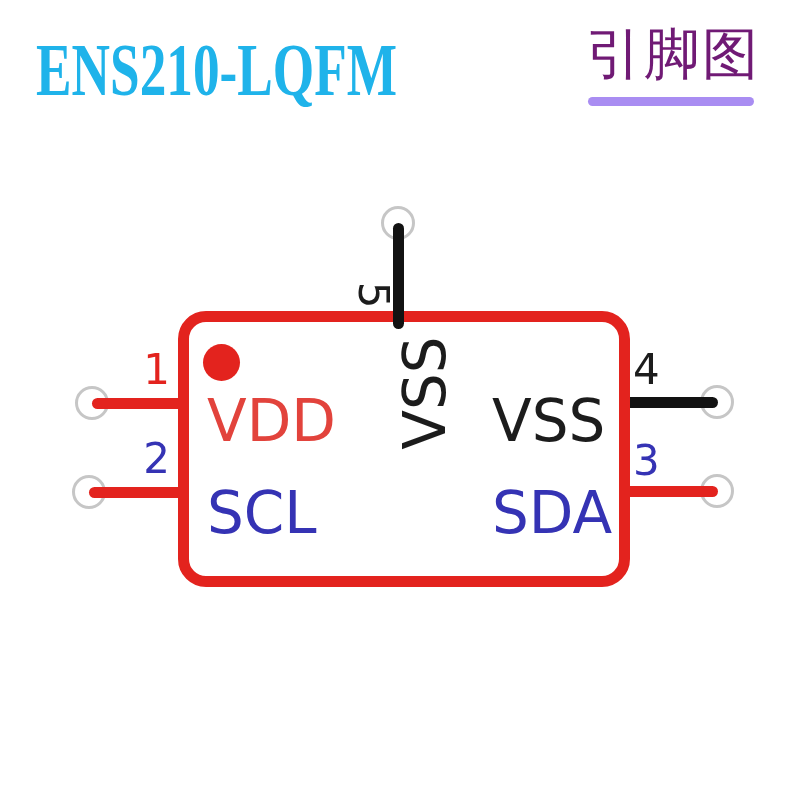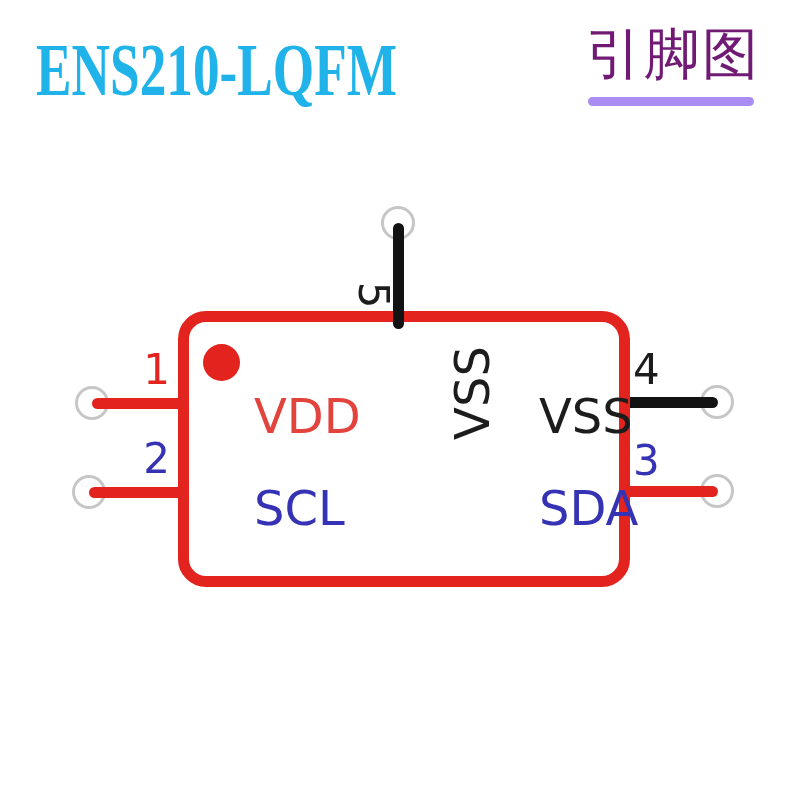--- a/index.html
+++ b/index.html
@@ -82,22 +82,22 @@
   .pin-num-3 { left: 633px; top: 440px; }
   .pin-num-4 { left: 633px; top: 349px; }
   .pin-num-5 {
     left: 351px; top: 273px; width: 44px; height: 44px;
     display: flex; align-items: center; justify-content: center;
     transform: rotate(90deg);
   }
 
   
   .pin-label {
-    position: absolute; font-size: 48px; line-height: 1;
-    font-weight: 400; z-index: 3; white-space: nowrap; margin-left: 47px;
+    position: absolute; font-size: 58px; line-height: 1;
+    font-weight: 400; z-index: 3; white-space: nowrap;
   }
   .label-red   { color: #e2433c; }
   .label-blue  { color: #3533b4; }
   .label-black { color: #1c1c1c; }
   .label-vdd { left: 207px; top: 392px; }
   .label-scl { left: 207px; top: 484px; }
   .label-vss-right { left: 492px; top: 392px; }
   .label-sda { left: 492px; top: 484px; }
   .label-vss-top {
     left: 368px; top: 336px; width: 114px; height: 114px;

